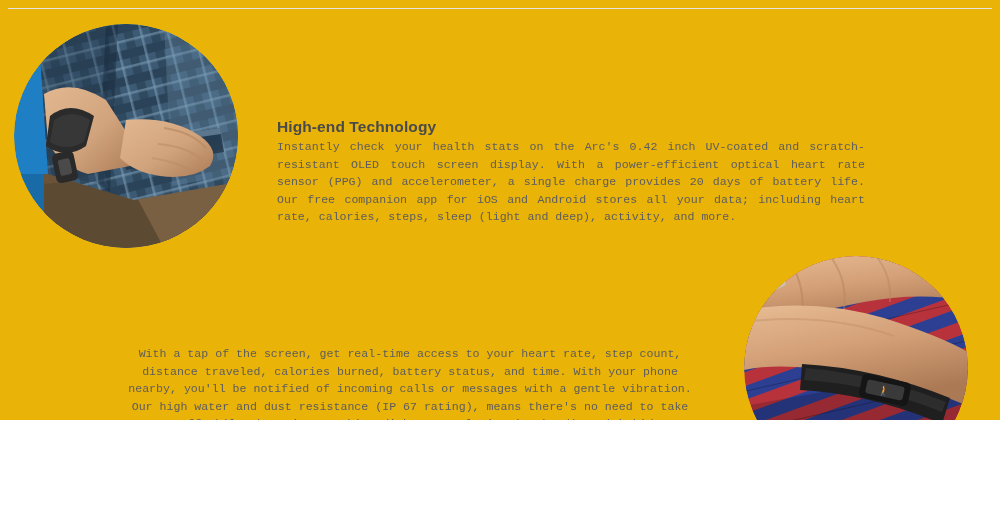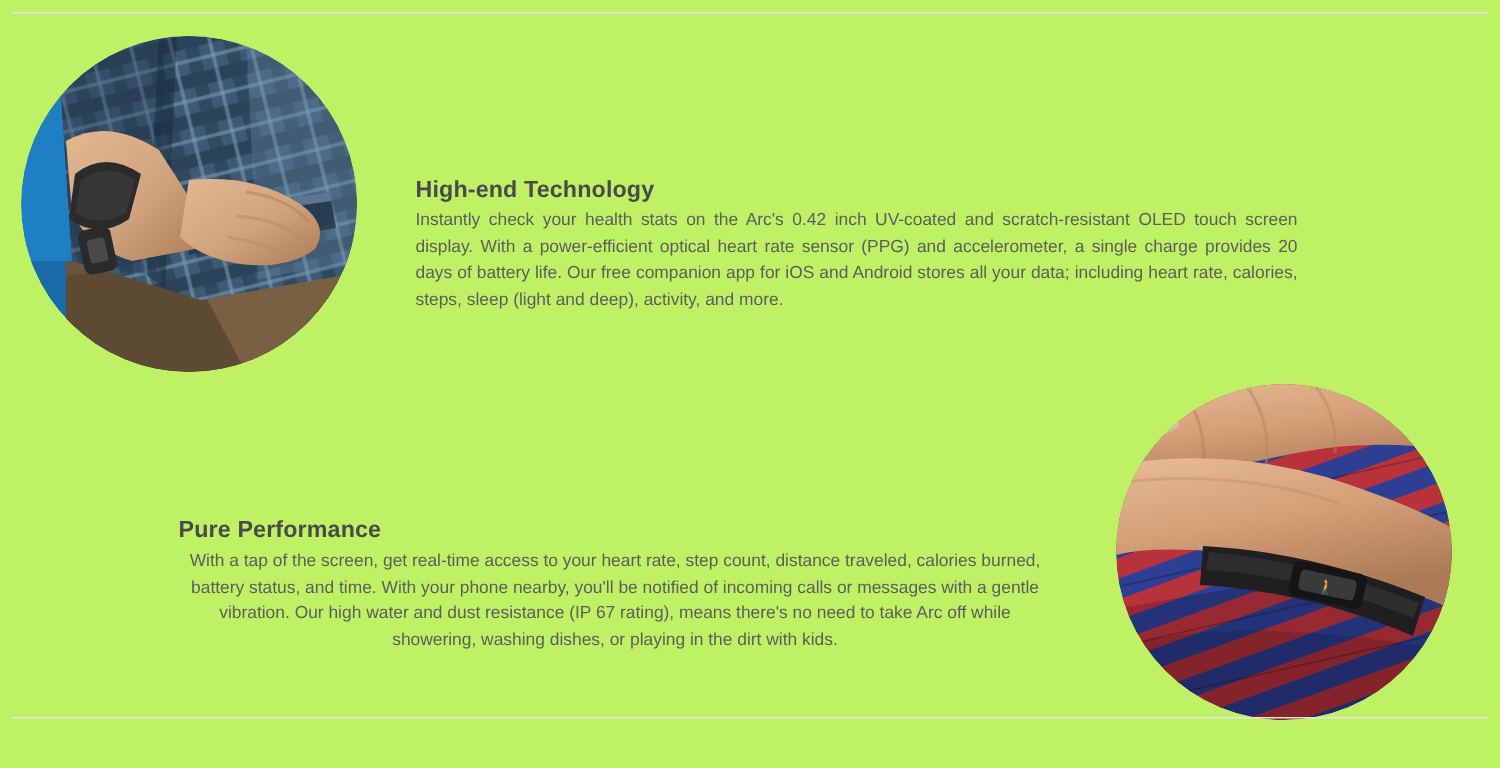--- a/index.html
+++ b/index.html
@@ -7,23 +7,23 @@
     margin: 0;
     padding: 0;
     width: 1000px;
     height: 512px;
     background: #ffffff;
     font-family: "Liberation Sans", sans-serif;
   }
   .page {
     position: relative;
     width: 1000px;
-    height: 512px;
+    height: 420px;
     overflow: hidden;
-    background: #bef264;
+    background: #eab308;
   }
 
   
   .top-rule {
     position: absolute;
     left: 8px;
     top: 8px;
     width: 984px;
     height: 1px;
     background: #e4e4e4;
@@ -78,20 +78,21 @@
     color: #4a4a4a;
     margin: 0 0 2px 0;
     letter-spacing: 0.1px;
   }
   .block-body {
     font-size: 11.6px;
     line-height: 17.6px;
     color: #5d5d5d;
     text-align: justify;
     margin: 0;
+    font-family: Liberation Mono, monospace;
   }
   #block-two .block-body { text-align: center; }
 </style>
 </head>
 <body>
 
 <div class="page">
 
   <div class="top-rule"></div>
 
@@ -153,21 +154,20 @@
       </g>
     </svg>
   </div>
 
   <div class="text-block" id="block-one">
     <h2 class="block-heading">High-end Technology</h2>
     <p class="block-body">Instantly check your health stats on the Arc's 0.42 inch UV-coated and scratch-resistant OLED touch screen display. With a power-efficient optical heart rate sensor (PPG) and accelerometer, a single charge provides 20 days of battery life. Our free companion app for iOS and Android stores all your data; including heart rate, calories, steps, sleep (light and deep), activity, and more.</p>
   </div>
 
   <div class="text-block" id="block-two">
-    <h2 class="block-heading">Pure Performance</h2>
     <p class="block-body">With a tap of the screen, get real-time access to your heart rate, step count, distance traveled, calories burned, battery status, and time. With your phone nearby, you'll be notified of incoming calls or messages with a gentle vibration. Our high water and dust resistance (IP 67 rating), means there's no need to take Arc off while showering, washing dishes, or playing in the dirt with kids.</p>
   </div>
 
   <div class="photo-circle" id="photo-two">
     <svg width="224" height="224" viewBox="0 0 224 224" xmlns="http://www.w3.org/2000/svg">
       <defs>
         <clipPath id="clipTwo">
             <circle cx="112" cy="112" r="112"></circle>
           </clipPath>
         <linearGradient id="skinGrad2" x1="0" y1="0" x2="0.4" y2="1">

